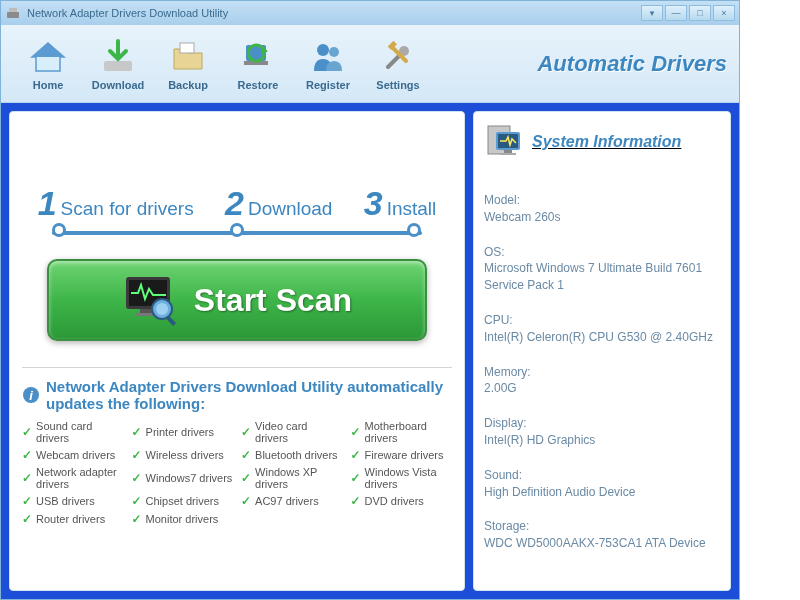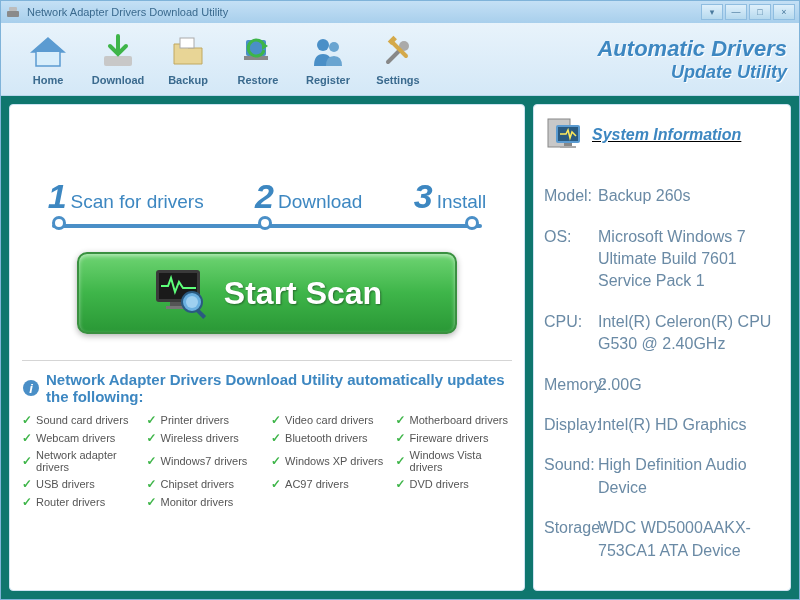--- a/index.html
+++ b/index.html
@@ -1,17 +1,17 @@
 <!DOCTYPE html>
 <html><head>
 <meta charset="utf-8">
 <style>
 * { margin: 0; padding: 0; box-sizing: border-box; }
 body { font-family: Arial, sans-serif; background: #fff; width: 800px; height: 600px; overflow: hidden; }
-.window { width: 800px; height: 600px; border: 1px solid #7fb3d9; background: #0f766e; display: flex; flex-direction: column; }
+.window { width: 740px; height: 600px; border: 1px solid #7fb3d9; background: #1d4ed8; display: flex; flex-direction: column; }
 .titlebar { height: 24px; background: linear-gradient(to bottom, #c4e0f5, #a8cfec); display: flex; align-items: center; padding: 0 4px; font-size: 11px; color: #3a6a8e; }
 .titlebar-icon { width: 16px; height: 16px; margin-right: 6px; display: flex; align-items: center; justify-content: center; }
 .titlebar-text { flex: 1; }
 .titlebar-controls { display: flex; gap: 2px; }
 .titlebar-btn { width: 22px; height: 16px; background: linear-gradient(to bottom, #dff0fb, #b6d9ee); border: 1px solid #8fbde0; display: flex; align-items: center; justify-content: center; font-size: 9px; color: #4a7a9e; cursor: pointer; }
 .toolbar { height: 78px; background: linear-gradient(to bottom, #e8f3fb, #d4e8f7); border-bottom: 1px solid #b8d6eb; display: flex; align-items: center; padding: 0 12px; }
 .toolbar-item { display: flex; flex-direction: column; align-items: center; width: 70px; cursor: pointer; }
 .toolbar-icon { width: 40px; height: 40px; margin-bottom: 2px; display: flex; align-items: center; justify-content: center; }
 .toolbar-label { font-size: 11px; color: #3a6a8e; font-weight: bold; }
 .brand { margin-left: auto; text-align: right; }
@@ -32,21 +32,21 @@
 .start-scan-icon { width: 58px; height: 58px; position: relative; }
 .start-scan-text { font-size: 32px; color: #fff; font-weight: bold; text-shadow: 1px 1px 2px rgba(0,0,0,0.4); }
 .divider { height: 1px; background: #d5d5d5; margin: 6px 0 10px 0; }
 .auto-heading { display: flex; align-items: center; gap: 6px; color: #3d87c1; font-size: 15px; font-weight: bold; margin-bottom: 8px; }
 .driver-grid { display: grid; grid-template-columns: repeat(4, 1fr); gap: 4px 8px; font-size: 11px; color: #555; }
 .driver-item { display: flex; align-items: center; gap: 4px; }
 .check { color: #3eb549; font-weight: bold; font-size: 12px; }
 .side-panel { width: 258px; background: #fff; border: 1px solid #cde3f2; border-radius: 4px; padding: 10px; }
 .side-header { display: flex; align-items: center; gap: 8px; margin-bottom: 30px; text-decoration: underline; }
 .side-title { color: #3d87c1; font-size: 16px; font-weight: bold; font-style: italic; }
-.info-row { display: flex; font-size: 16px; color: #6a8aa5; margin-bottom: 18px; line-height: 1.4; }
+.info-row { display: flex; font-size: 12px; color: #6a8aa5; margin-bottom: 18px; line-height: 1.4; flex-direction: column; }
 .info-label { width: 54px; flex-shrink: 0; }
 .info-value { flex: 1; }
 svg { display: block; }
 </style>
 </head>
 <body>
 
 <div class="window">
   <div class="titlebar">
     <span class="titlebar-icon">
@@ -120,21 +120,20 @@
             <path d="M10 30 L24 16" stroke="#888" stroke-width="4" stroke-linecap="round"></path>
             <circle cx="26" cy="14" r="5" fill="#aaa"></circle>
             <path d="M14 10 L28 24" stroke="#d4a94a" stroke-width="4" stroke-linecap="round"></path>
             <rect x="10" y="6" width="8" height="5" fill="#d4a94a" transform="rotate(-45 14 8)"></rect>
           </svg>
         </span>
       <span class="toolbar-label">Settings</span>
     </div>
     <div class="brand">
       <div class="brand-line1">Automatic Drivers</div>
-      <div class="brand-line2">Update    Utility</div>
     </div>
   </div>
 
   <div class="content">
     <div class="main-panel">
       <div class="steps">
         <div class="step">
             <span class="step-num">1</span>
             <span class="step-text">Scan for drivers</span>
           </div>
@@ -263,21 +262,21 @@
               <path d="M16 19 L22 19 L24 15 L26 23 L28 17 L32 21" stroke="#ffea5a" stroke-width="1.5" fill="none"></path>
               <rect x="20" y="28" width="8" height="3" fill="#888"></rect>
               <rect x="16" y="31" width="16" height="2" fill="#aaa"></rect>
             </svg>
           </span>
         <span class="side-title">System Information</span>
       </div>
       <div id="info-rows">
           <div class="info-row">
             <div class="info-label">Model:</div>
-            <div class="info-value">Backup 260s</div>
+            <div class="info-value">Webcam 260s</div>
           </div>
           <div class="info-row">
             <div class="info-label">OS:</div>
             <div class="info-value">Microsoft Windows 7 Ultimate  Build 7601 Service Pack 1</div>
           </div>
           <div class="info-row">
             <div class="info-label">CPU:</div>
             <div class="info-value">Intel(R) Celeron(R) CPU G530 @ 2.40GHz</div>
           </div>
           <div class="info-row">

